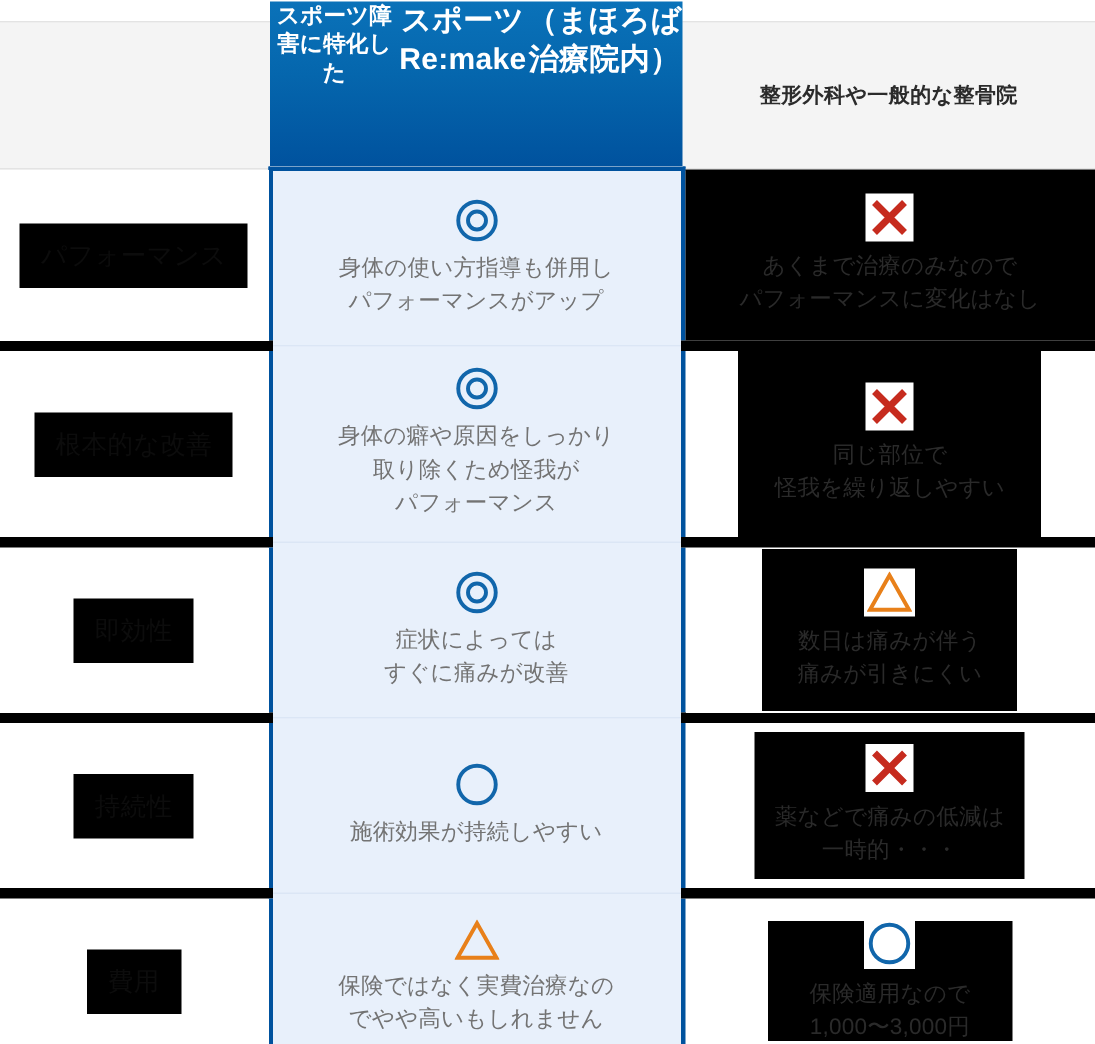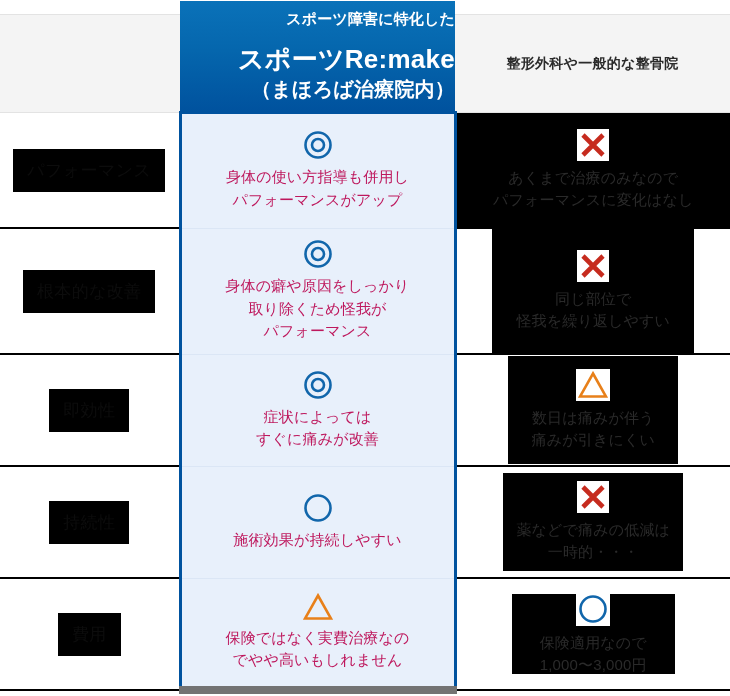--- a/index.html
+++ b/index.html
@@ -34,21 +34,21 @@
 
   .compare-table col.c-label   { width: 180px; }
   .compare-table col.c-feature { width: 275px; }
   .compare-table col.c-other   { width: 275px; }
 
   .compare-table th,
   .compare-table td {
     padding: 0;
     margin: 0;
     border-top: 1px solid #e3e3e3;
-    border-bottom: 2px solid #000000;
+    border-bottom: 7px solid #000000;
     vertical-align: middle;
     text-align: center;
   }
 
   
   tr.head-row th {
     height: 96px;
     background: #f4f4f4;
     border-top: 1px solid #e3e3e3;
     border-bottom: 1px solid #e3e3e3;
@@ -76,35 +76,35 @@
   .head-feature-box {
     position: absolute;
     left: 0;
     top: -14px;
     width: 275px;
     height: 110px;
     box-sizing: border-box;
     background: linear-gradient(to bottom, #0a72b9 0%, #0566ad 45%, #00529e 100%);
     color: #ffffff;
     display: flex;
-    flex-direction: column;
-    align-items: flex-end;
+    flex-direction: row;
+    align-items: flex-start;
     justify-content: center;
     line-height: 1.28;
   }
   .hf-line1 {
     font-size: 15px;
     font-weight: 700;
     letter-spacing: 0.01em;
   }
   .hf-line2 {
-    font-size: 26px;
+    font-size: 20px;
     font-weight: 700;
     letter-spacing: 0.01em;
-    margin-top: 14px;
+    margin-top: 1px;
   }
   .hf-line3 {
     font-size: 20px;
     font-weight: 700;
     letter-spacing: 0.01em;
     margin-top: 1px;
   }
 
   
   td.cell-label {
@@ -154,21 +154,21 @@
 
   .mark {
     display: block;
     line-height: 0;
     margin-bottom: 6px;
   }
 
   .cell-text {
     font-size: 15px;
     line-height: 1.5;
-    color: #be185d;
+    color: #737373;
     letter-spacing: 0.01em;
   }
 
   
   .redact-panel {
     background: #000000;
     display: flex;
     flex-direction: column;
     align-items: center;
     justify-content: center;

